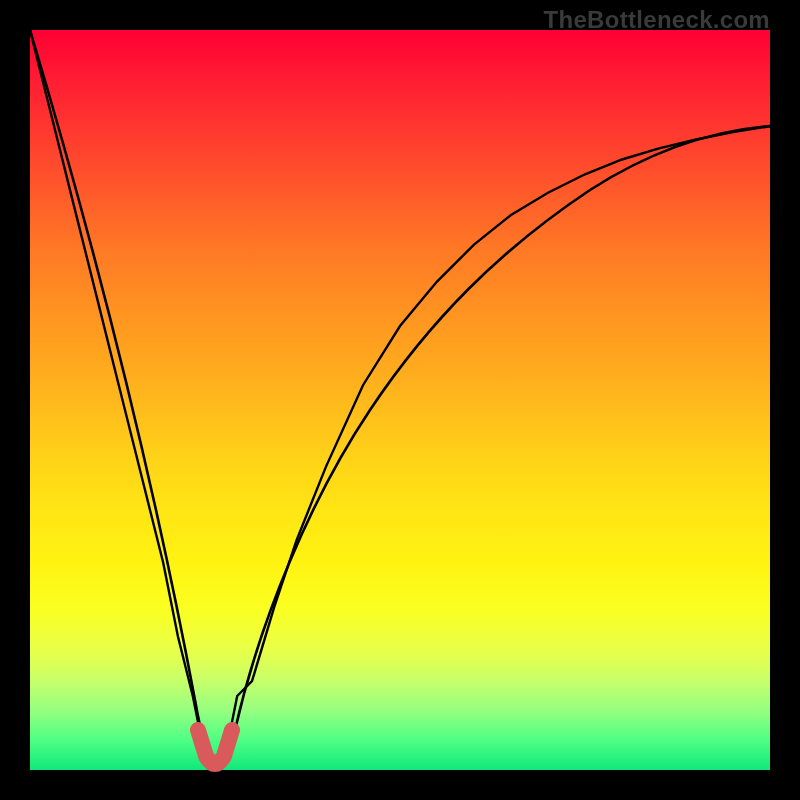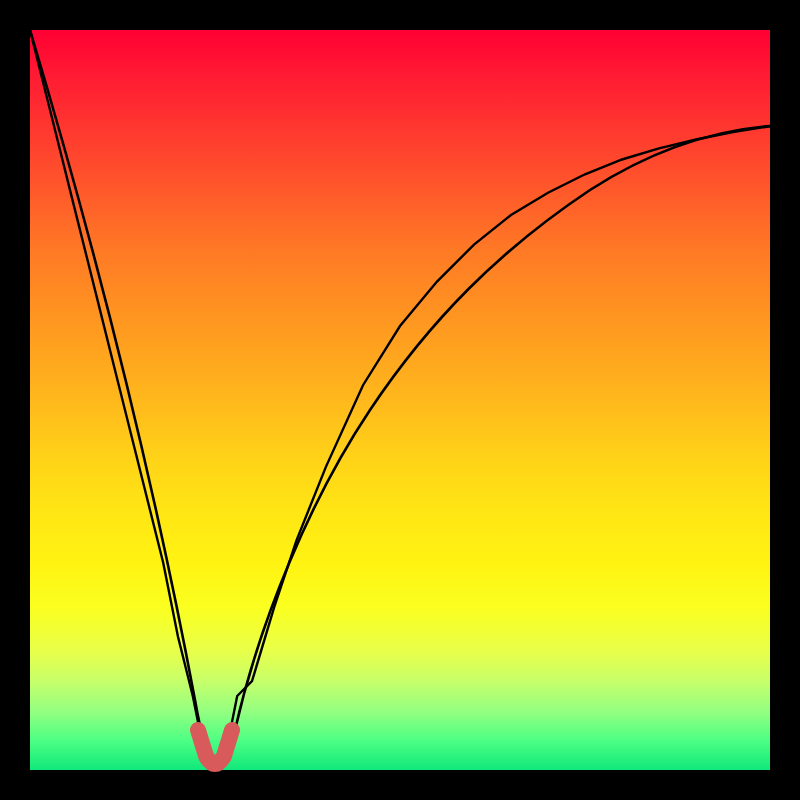--- a/index.html
+++ b/index.html
@@ -107,13 +107,14 @@
                C 630 115, 690 100, 740 96" fill="none" stroke="#000" stroke-width="2.6" stroke-linecap="round"></path>
 
       <path d="M 168 700
                L 176 726
                Q 185 742 194 726
                L 202 700" fill="none" stroke="#d85a5a" stroke-width="16" stroke-linecap="round" stroke-linejoin="round"></path>
     </svg>
 
   </div>
 
+  <div class="watermark">TheBottleneck.com</div>
 </div>
 
 </body></html>

